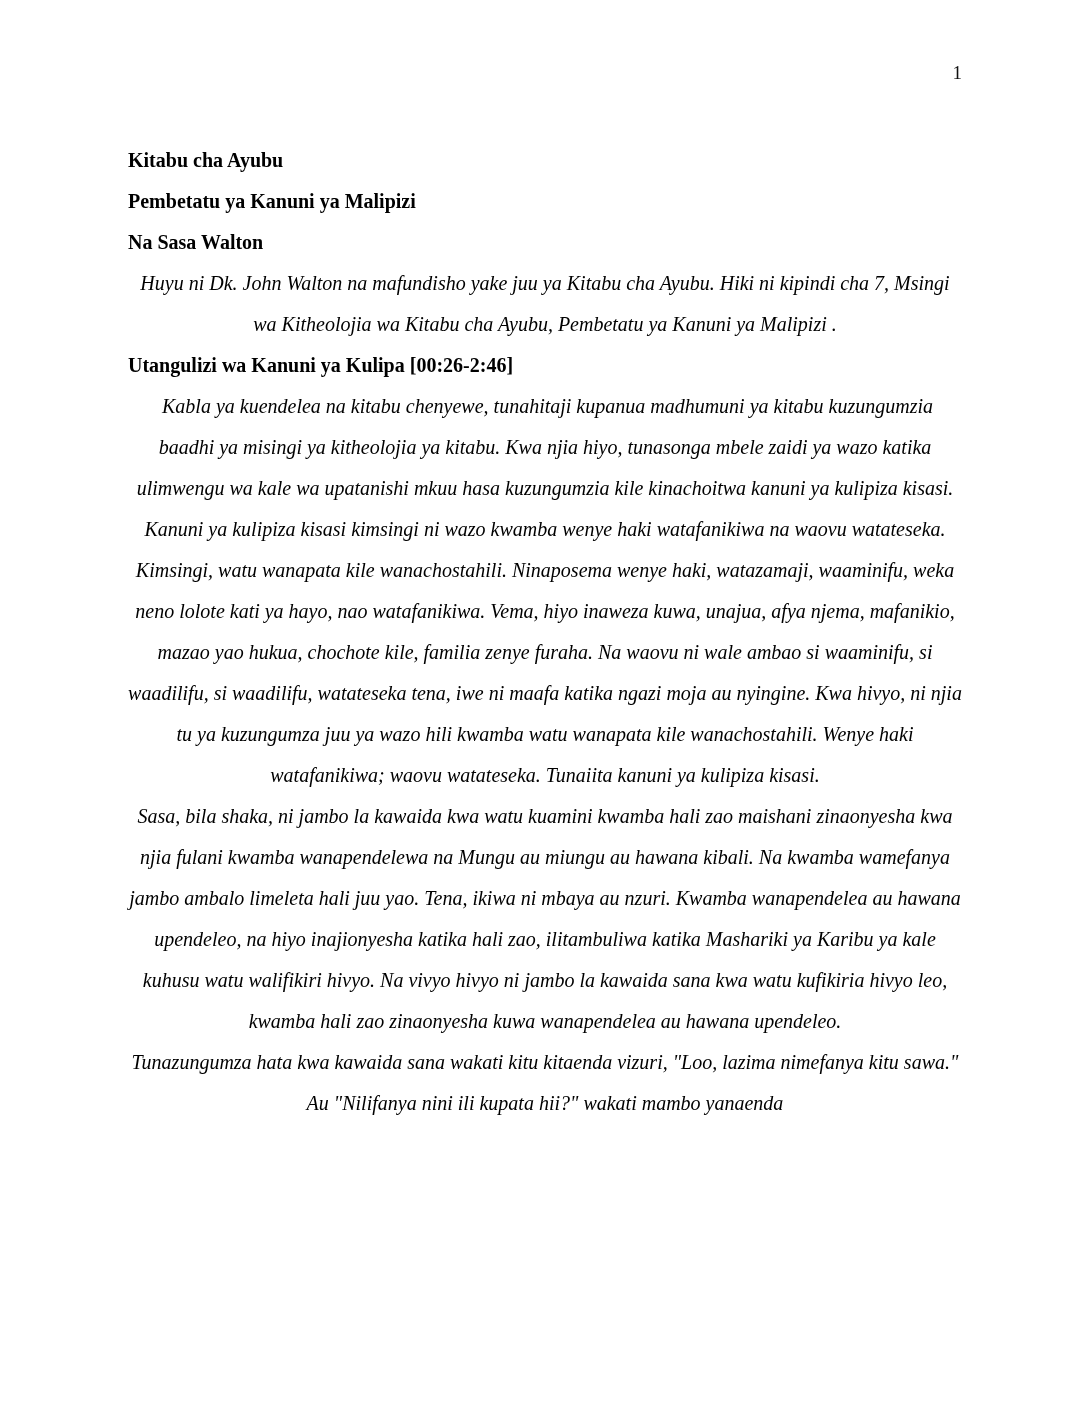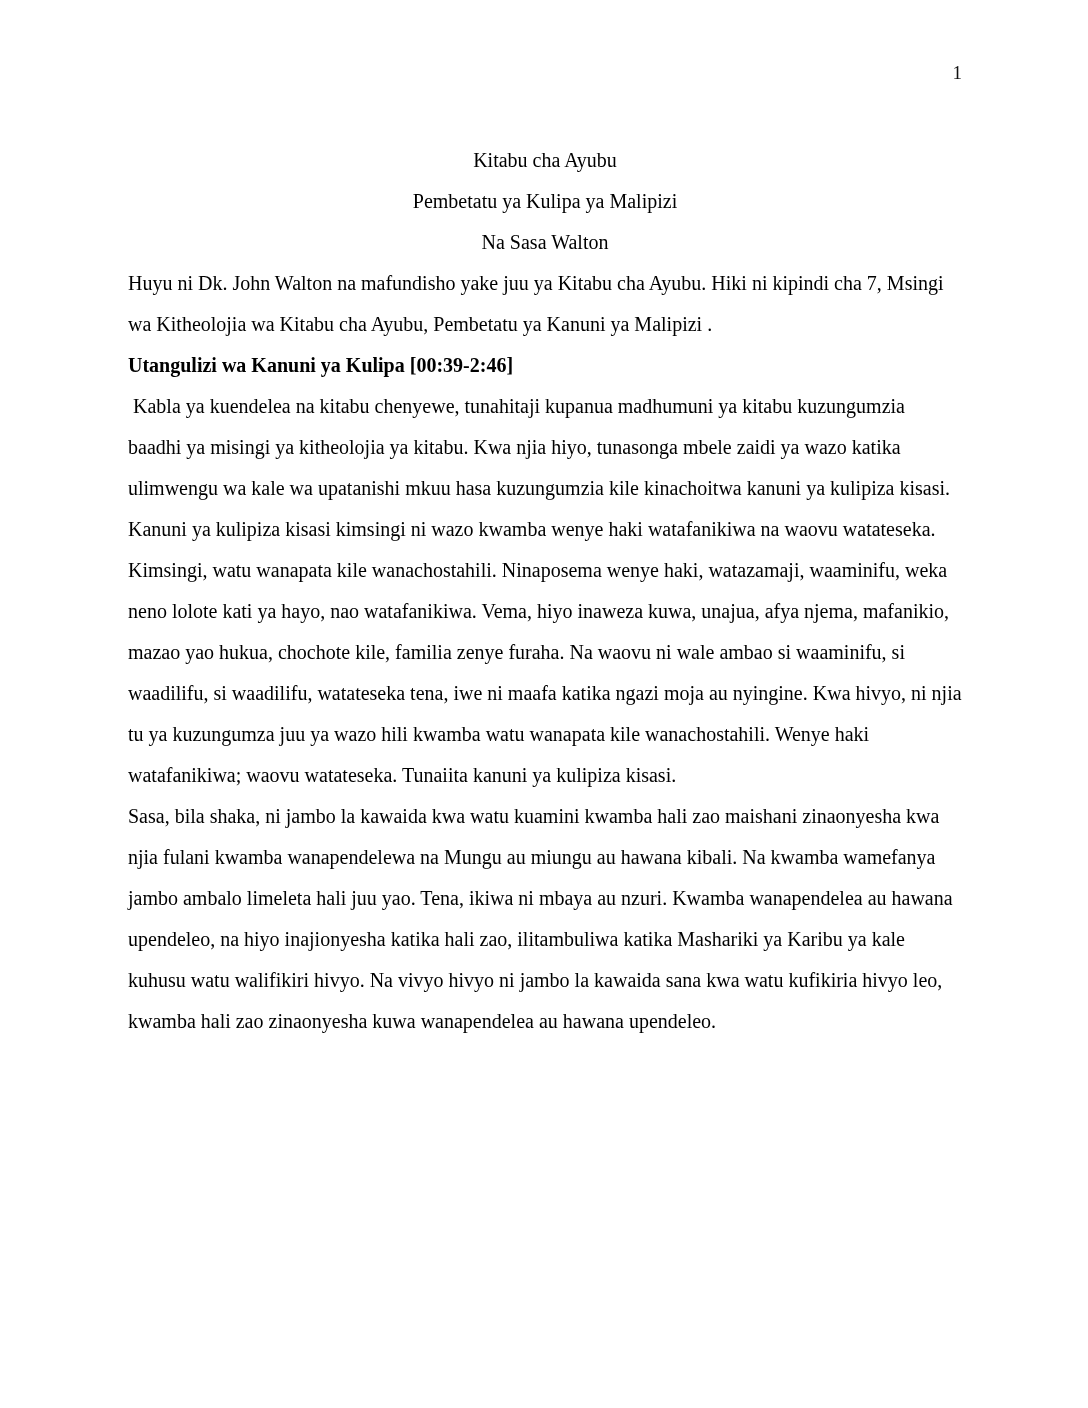--- a/index.html
+++ b/index.html
@@ -26,48 +26,49 @@
   }
   .doc-content {
     position: absolute;
     top: 140px;
     left: 128px;
     width: 834px;
     font-size: 20px;
     line-height: 41px;
   }
   .title-line {
-    text-align: center;
-    font-weight: normal;
+    font-weight: bold;
     margin: 0;
   }
   .body-para {
     margin: 0;
-    text-align: left;
+    text-align: center;
     white-space: pre-wrap;
+    font-style: italic;
   }
   .heading-para {
     margin: 0;
     font-weight: bold;
     text-align: left;
     white-space: pre-wrap;
   }
 </style>
 </head>
 <body>
 
 <div class="page">
   <div class="page-number">1</div>
 
   <div class="doc-content">
     <div id="title-block">
         <p class="title-line">Kitabu cha Ayubu</p>
-        <p class="title-line">Pembetatu ya Kulipa ya Malipizi</p>
+        <p class="title-line">Pembetatu ya Kanuni ya Malipizi</p>
         <p class="title-line">Na Sasa Walton</p>
       </div>
     <div id="body-block">
         <p class="body-para">Huyu ni Dk. John Walton na mafundisho yake juu ya Kitabu cha Ayubu. Hiki ni kipindi cha 7, Msingi wa Kitheolojia wa Kitabu cha Ayubu, Pembetatu ya Kanuni ya Malipizi .</p>
-        <p class="heading-para">Utangulizi wa Kanuni ya Kulipa [00:39-2:46]</p>
+        <p class="heading-para">Utangulizi wa Kanuni ya Kulipa [00:26-2:46]</p>
         <p class="body-para"> Kabla ya kuendelea na kitabu chenyewe, tunahitaji kupanua madhumuni ya kitabu kuzungumzia baadhi ya misingi ya kitheolojia ya kitabu. Kwa njia hiyo, tunasonga mbele zaidi ya wazo katika ulimwengu wa kale wa upatanishi mkuu hasa kuzungumzia kile kinachoitwa kanuni ya kulipiza kisasi. Kanuni ya kulipiza kisasi kimsingi ni wazo kwamba wenye haki watafanikiwa na waovu watateseka. Kimsingi, watu wanapata kile wanachostahili. Ninaposema wenye haki, watazamaji, waaminifu, weka neno lolote kati ya hayo, nao watafanikiwa. Vema, hiyo inaweza kuwa, unajua, afya njema, mafanikio, mazao yao hukua, chochote kile, familia zenye furaha. Na waovu ni wale ambao si waaminifu, si waadilifu, si waadilifu, watateseka tena, iwe ni maafa katika ngazi moja au nyingine. Kwa hivyo, ni njia tu ya kuzungumza juu ya wazo hili kwamba watu wanapata kile wanachostahili. Wenye haki watafanikiwa; waovu watateseka. Tunaiita kanuni ya kulipiza kisasi.</p>
         <p class="body-para">Sasa, bila shaka, ni jambo la kawaida kwa watu kuamini kwamba hali zao maishani zinaonyesha kwa njia fulani kwamba wanapendelewa na Mungu au miungu au hawana kibali. Na kwamba wamefanya jambo ambalo limeleta hali juu yao. Tena, ikiwa ni mbaya au nzuri. Kwamba wanapendelea au hawana upendeleo, na hiyo inajionyesha katika hali zao, ilitambuliwa katika Mashariki ya Karibu ya kale kuhusu watu walifikiri hivyo. Na vivyo hivyo ni jambo la kawaida sana kwa watu kufikiria hivyo leo, kwamba hali zao zinaonyesha kuwa wanapendelea au hawana upendeleo.</p>
+        <p class="body-para">Tunazungumza hata kwa kawaida sana wakati kitu kitaenda vizuri, "Loo, lazima nimefanya kitu sawa." Au "Nilifanya nini ili kupata hii?" wakati mambo yanaenda</p>
       </div>
   </div>
 </div>
 
 </body></html>

